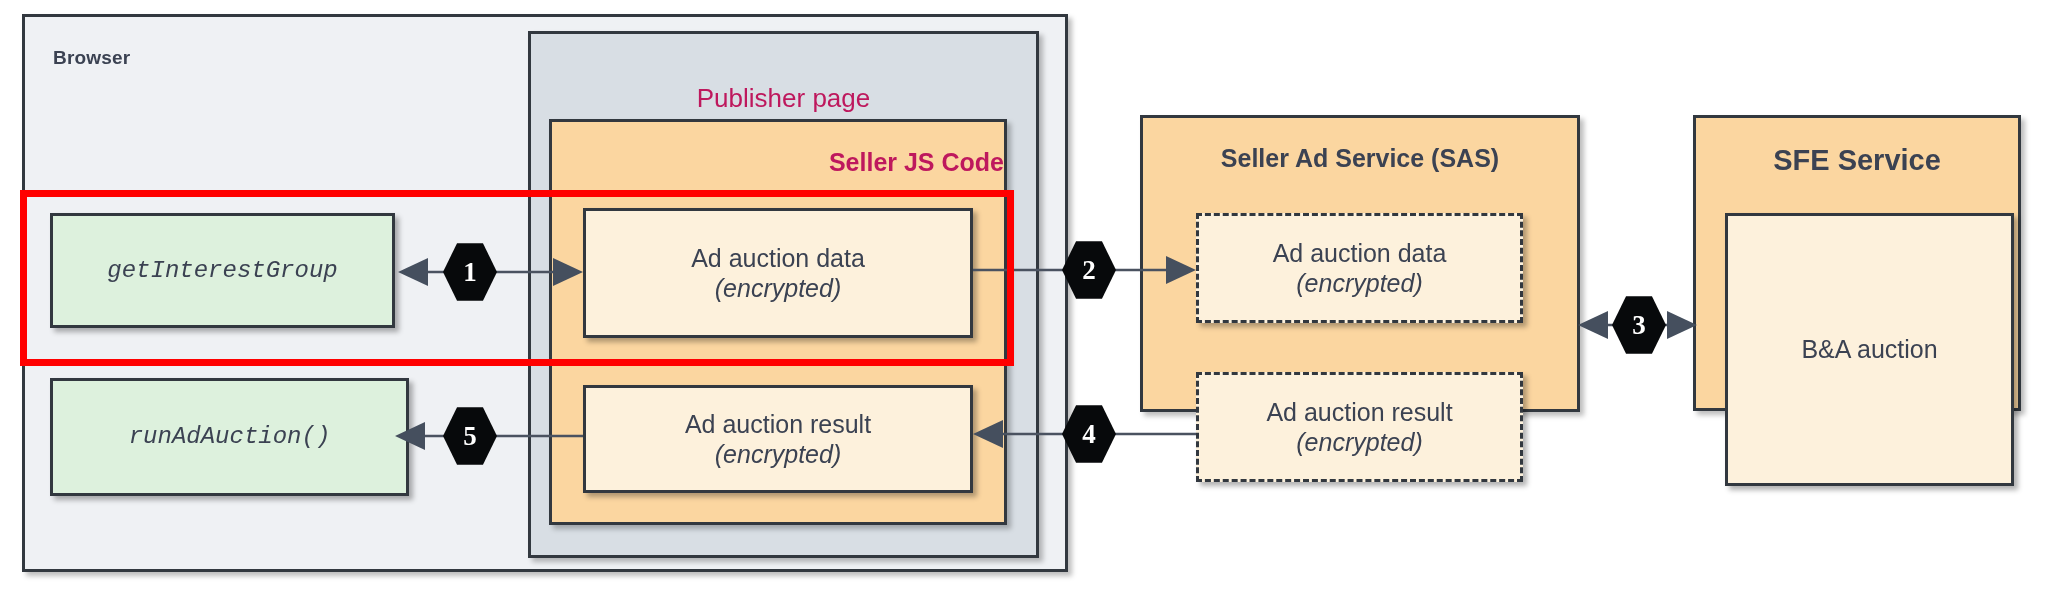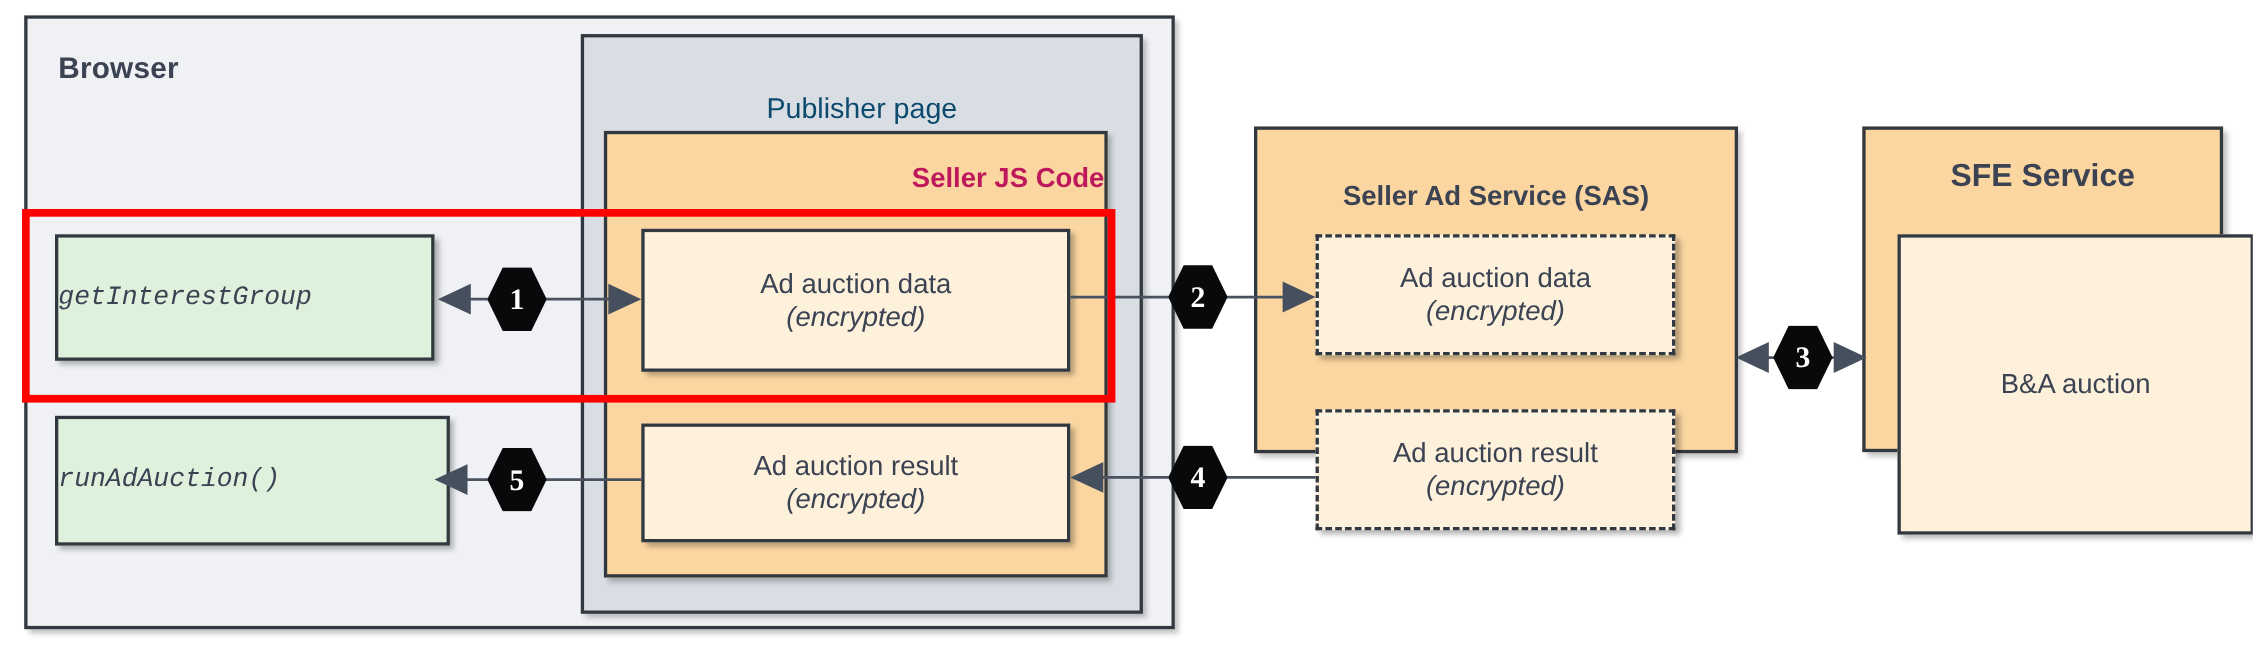--- a/index.html
+++ b/index.html
@@ -14,33 +14,33 @@
 
   
   .browser{
     left:22px;top:14px;width:1046px;height:558px;
     background:#eff1f4;
     border:3px solid #32383f;
     box-shadow:4px 4px 5px rgba(0,0,0,0.26);
   }
   .browser-title{
     position:absolute;left:28px;top:30px;
-    font-size:27px;font-weight:bold;color:#3b4252;letter-spacing:0.2px;
+    font-size:19px;font-weight:bold;color:#3b4252;letter-spacing:0.2px;
   }
 
   
   .publisher{
     left:528px;top:31px;width:511px;height:527px;
     background:#d8dee4;
     border:3px solid #32383f;
     box-shadow:4px 4px 5px rgba(0,0,0,0.26);
   }
   .publisher-title{
     position:absolute;left:0;right:0;top:49px;text-align:center;
-    font-size:26px;color:#0c4a6e;
+    font-size:26px;color:#be185d;
   }
 
   
   .sellerjs{
     left:549px;top:119px;width:458px;height:406px;
     background:#fbd6a0;
     border:3px solid #32383f;
     box-shadow:4px 4px 5px rgba(0,0,0,0.26);
   }
   .sellerjs-title{
@@ -57,38 +57,38 @@
     text-align:center;line-height:1.22;font-size:25px;color:#3b4252;
   }
   .inner.adata{left:583px;top:208px;width:390px;height:130px;}
   .inner.aresult{left:583px;top:385px;width:390px;height:108px;}
 
   
   .green{
     background:#ddf1dd;
     border:3px solid #32383f;
     box-shadow:4px 4px 5px rgba(0,0,0,0.30);
-    display:flex;align-items:center;
+    display:flex;align-items:center;justify-content:center;
     text-align:center;font-style:italic;line-height:1.22;
     font-family:"Liberation Mono", "DejaVu Sans Mono", monospace;
     font-size:24px;color:#3b4252;
   }
   .green.gig{left:50px;top:213px;width:345px;height:115px;}
   .green.rad{left:50px;top:378px;width:359px;height:118px;}
 
   
   .sas{
     left:1140px;top:115px;width:440px;height:297px;
     background:#fbd6a0;
     border:3px solid #32383f;
     box-shadow:4px 4px 5px rgba(0,0,0,0.26);
   }
   .sas-title{
     position:absolute;left:0;right:0;top:26px;text-align:center;
-    font-size:25px;font-weight:bold;color:#3b4252;margin-top:20px;
+    font-size:25px;font-weight:bold;color:#3b4252;
   }
   .dashed{
     background:#fdf1dc;
     border:3px dashed #32383f;
     box-shadow:4px 4px 5px rgba(0,0,0,0.30);
     display:flex;align-items:center;justify-content:center;
     text-align:center;line-height:1.22;font-size:25px;color:#3b4252;
   }
   .dashed.d1{left:1196px;top:213px;width:327px;height:110px;}
   .dashed.d2{left:1196px;top:372px;width:327px;height:110px;}
@@ -98,21 +98,21 @@
     left:1693px;top:115px;width:328px;height:296px;
     background:#fbd6a0;
     border:3px solid #32383f;
     box-shadow:4px 4px 5px rgba(0,0,0,0.26);
   }
   .sfe-title{
     position:absolute;left:0;right:0;top:26px;text-align:center;
     font-size:29px;font-weight:bold;color:#3b4252;
   }
   .sfe-inner{
-    left:1725px;top:213px;width:324px;height:273px;
+    left:1725px;top:213px;width:289px;height:273px;
     background:#fdf1dc;
     border:3px solid #32383f;
     box-shadow:4px 4px 5px rgba(0,0,0,0.30);
     display:flex;align-items:center;justify-content:center;
     font-size:25px;color:#3b4252;
   }
 
   
   .redbox{
     left:20px;top:190px;width:994px;height:176px;

